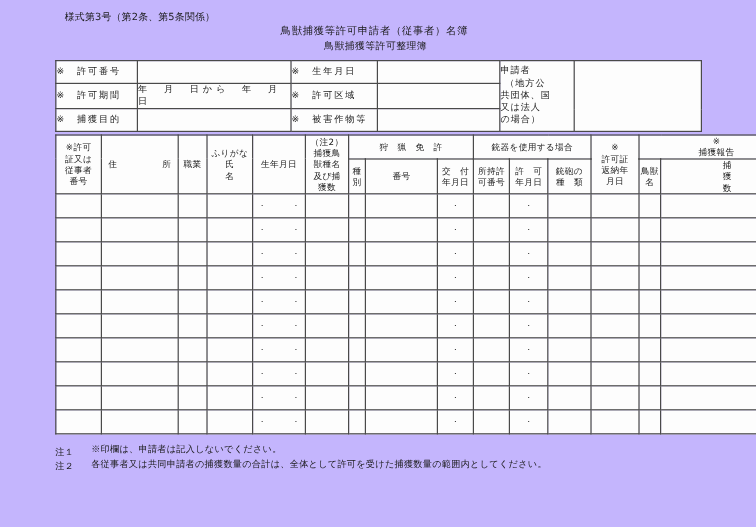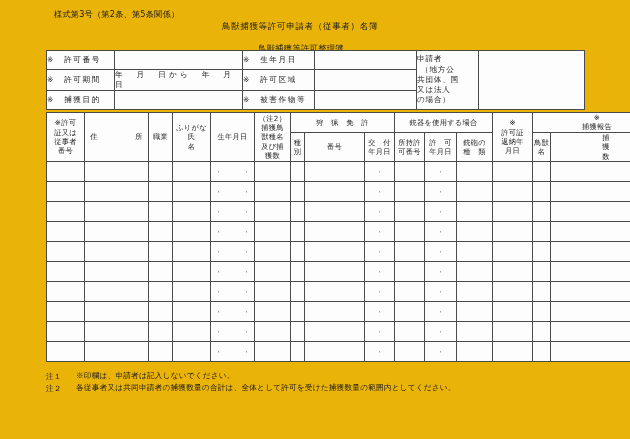--- a/index.html
+++ b/index.html
@@ -13,48 +13,47 @@
     font-family: "DejaVu Sans", "Liberation Sans", sans-serif;
     color: #1a1a1a;
     position: relative;
     overflow: hidden;
   }
   .page {
     position: absolute;
     left: 0; top: 0;
     width: 630px;
     height: 439px;
-    background: #eab308;
+    background: #c4b5fd;
   }
   .form-no {
     position: absolute;
     left: 54px;
     top: 9px;
     font-size: 8.2px;
     letter-spacing: 0.2px;
     white-space: nowrap;
   }
   .title-block {
     position: absolute;
-    left: 4px;
+    left: 16px;
     top: 20px;
     width: 592px;
     text-align: center;
   }
   .title-main {
     font-size: 8.6px;
     letter-spacing: 0.6px;
     line-height: 12px;
   }
   .title-sub {
     font-size: 8.2px;
     letter-spacing: 0.4px;
     line-height: 12px;
     padding-left: 2px;
-    margin-top: 10px;
   }
 
   
   table.grid {
     border-collapse: collapse;
     table-layout: fixed;
   }
   table.grid td {
     border: 1px solid #4a4a4a;
     font-size: 7.6px;

